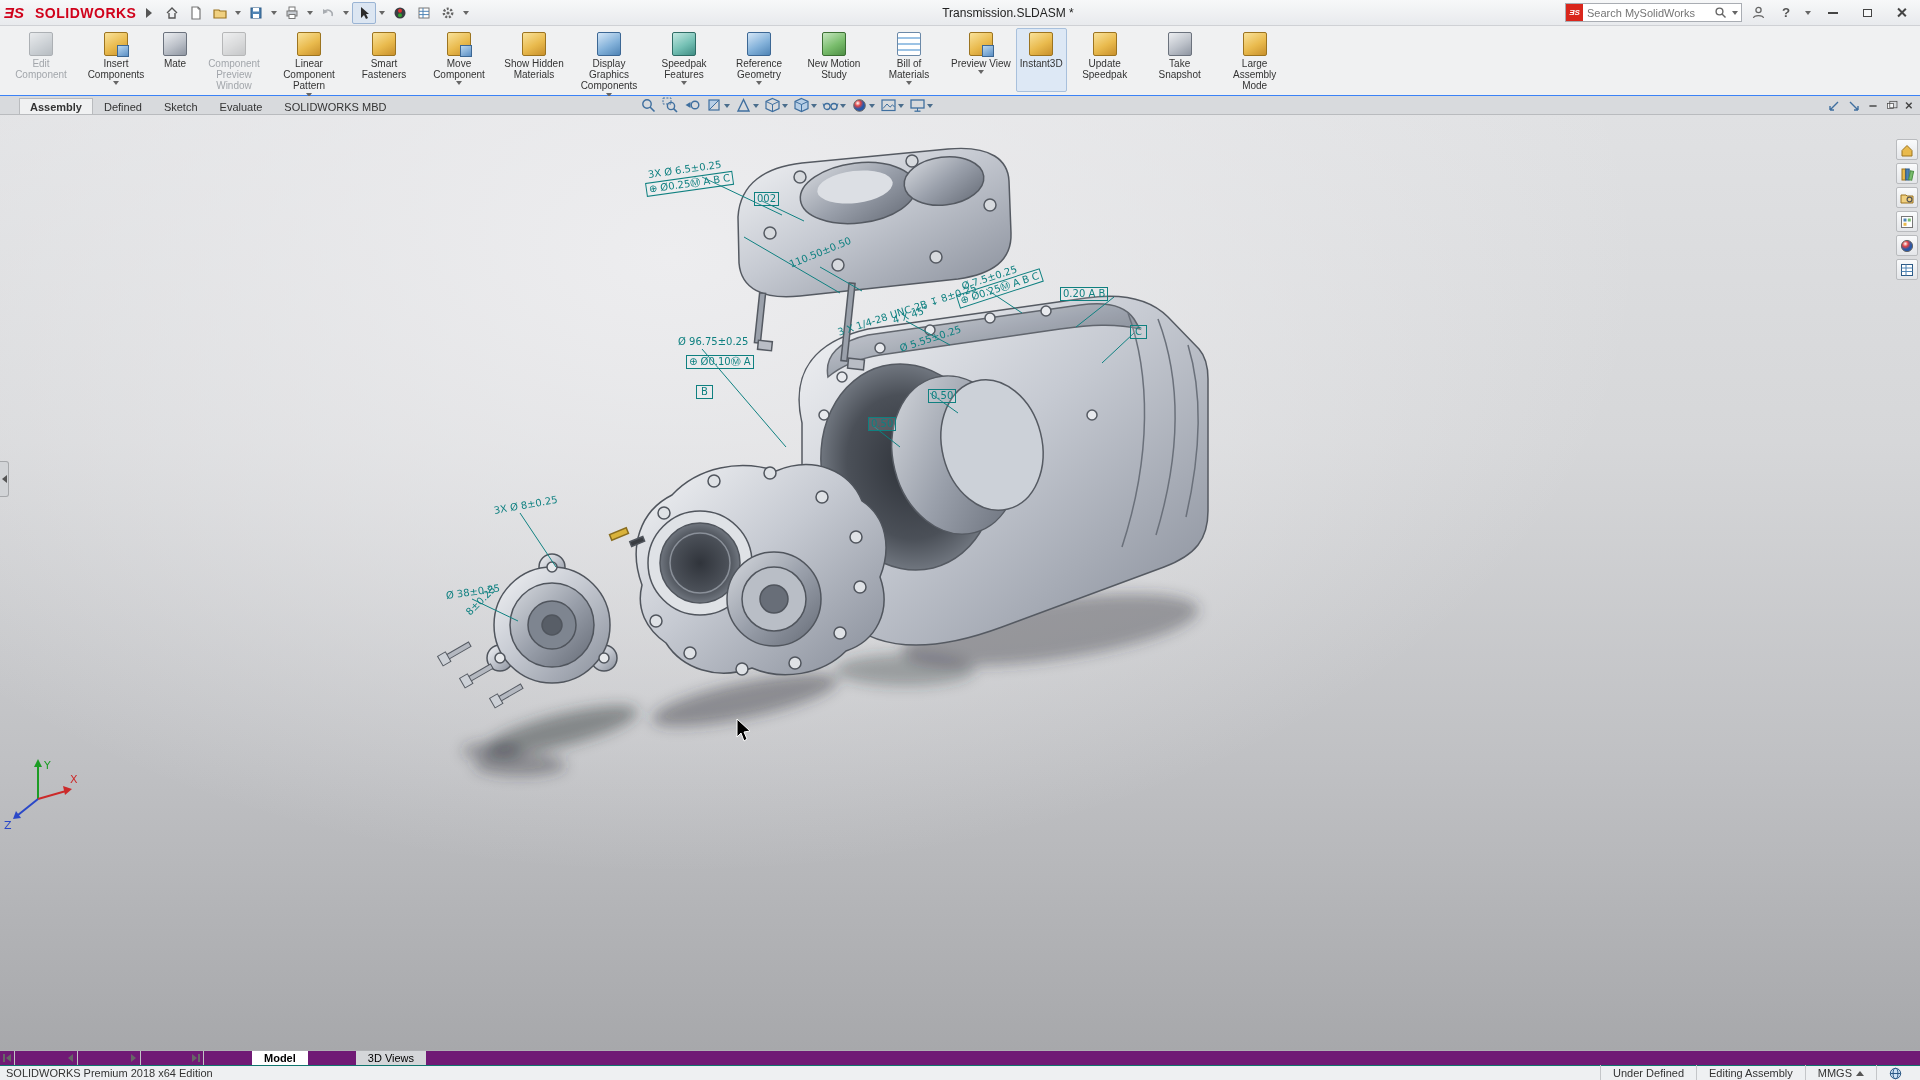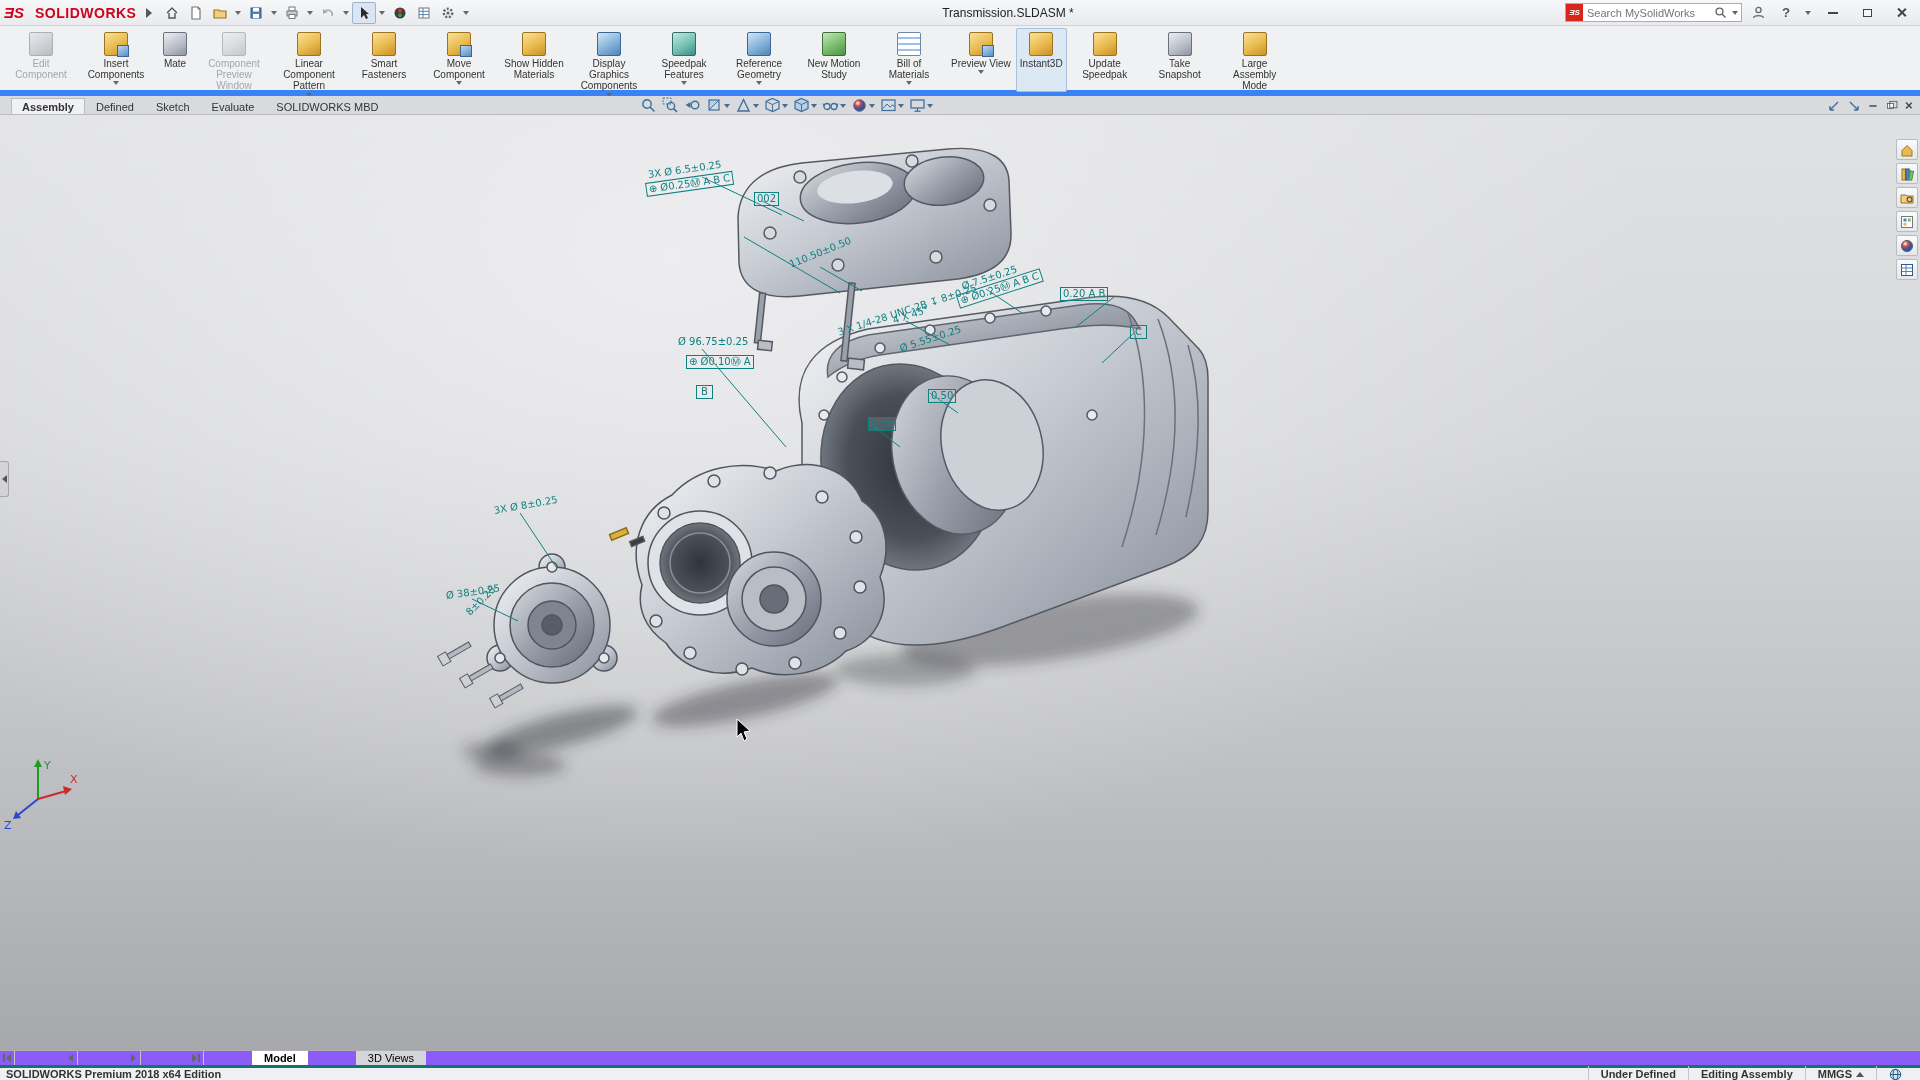--- a/index.html
+++ b/index.html
@@ -29,21 +29,21 @@
     font-family:"Liberation Sans",sans-serif;color:#444;}
   .winbtn{width:30px;height:22px;display:flex;align-items:center;justify-content:center;border:none;background:none;}
   .mini-bar{width:10px;height:2px;background:#444;}
   .restore-sq{width:9px;height:8px;border:1.5px solid #444;position:relative;background:#f7f8f9;}
   .restore-sq:before{content:"";position:absolute;left:2px;top:-4px;width:9px;height:8px;border:1.5px solid #444;z-index:-1;}
   .close-x{position:relative;width:11px;height:11px;}
   .close-x:before,.close-x:after{content:"";position:absolute;left:5px;top:0;width:1.6px;height:11px;background:#444;}
   .close-x:before{transform:rotate(45deg);}  .close-x:after{transform:rotate(-45deg);}
 
   
-  .ribbon{height:70px;display:flex;align-items:flex-start;background:#f0f1f2;border-bottom:6px solid #3b82f6;
+  .ribbon{height:70px;display:flex;align-items:flex-start;background:#f0f1f2;border-bottom:1px solid #3b82f6;
     padding:2px 2px 0 4px;gap:1px;}
   .rbtn{display:flex;flex-direction:column;align-items:center;min-width:42px;max-width:74px;height:64px;
     padding:3px 3px 0;font-size:10px;line-height:1.12;text-align:center;color:#333;border:1px solid transparent;
     border-radius:2px;background:none;font-family:"Liberation Sans",sans-serif;}
   .rbtn.disabled{color:#a2a6ab;}
   .rbtn.active{background:#dde8f5;border-color:#a8c0dc;}
   .rlbl{margin-top:2px;}
   .rcaret{margin-top:1px;width:0;height:0;border-left:3px solid transparent;border-right:3px solid transparent;
     border-top:4px solid #666;flex:none;}
   .ric{width:24px;height:24px;border-radius:2px;position:relative;flex:none;border:1px solid transparent;}
@@ -52,21 +52,21 @@
   .ric.green{background:linear-gradient(150deg,#c6e6bf 0%,#79bd6c 55%,#4e8f45 100%);border-color:#3c7034;}
   .ric.gray{background:linear-gradient(150deg,#eceef1 0%,#bcc1c9 55%,#8e95a1 100%);border-color:#6b727d;}
   .ric.teal{background:linear-gradient(150deg,#c4e8e2 0%,#74c0b4 55%,#3f8d84 100%);border-color:#2f6d66;}
   .ric.paper{background:repeating-linear-gradient(#ffffff 0 4px,#9cc3e5 4px 6px);border-color:#6b89a8;}
   .ric.duo:after{content:"";position:absolute;right:-2px;bottom:-2px;width:10px;height:10px;
     background:linear-gradient(150deg,#b9d7f0,#5b8fc4);border:1px solid #3c6794;}
   .ric.dis{opacity:.45;filter:grayscale(.8);}
 
   
   .tabrow{height:19px;background:#d8dadd;border-bottom:1px solid #b9bbbe;display:flex;align-items:flex-end;
-    padding-left:11px;position:relative;}
+    padding-left:19px;position:relative;}
   .ctab{padding:2px 10px 1px;font-size:11px;color:#333;border:1px solid transparent;border-bottom:none;background:none;}
   .ctab.active{background:#f0f1f2;border-color:#b9bbbe;font-weight:bold;}
   .hud{position:absolute;left:638px;top:0;height:19px;display:flex;align-items:center;gap:1px;}
   .hbtn{height:18px;display:flex;align-items:center;border:none;background:none;padding:0 2px;}
   .hcaret{width:0;height:0;border-left:3px solid transparent;border-right:3px solid transparent;
     border-top:4px solid #4a6d8c;margin-left:1px;}
   .docwin{position:absolute;right:6px;top:0;height:19px;display:flex;align-items:center;gap:8px;}
   .docwin .sm{transform:scale(.72);}
 
   
@@ -79,31 +79,31 @@
   .dimframe{border:1px solid #0f8080;padding:0 2px;background:rgba(255,255,255,.12);}
   .datum{border:1px solid #0f8080;padding:0 4px;background:rgba(255,255,255,.12);}
   .fm-collapse{position:absolute;left:0;top:346px;width:9px;height:36px;background:#d2d4d7;
     border:1px solid #a6a8ab;border-left:none;border-radius:0 3px 3px 0;display:flex;align-items:center;justify-content:center;}
   .tri-l{width:0;height:0;border-top:4px solid transparent;border-bottom:4px solid transparent;border-right:5px solid #555;}
   .taskpane{position:absolute;right:2px;top:24px;display:flex;flex-direction:column;gap:3px;}
   .tpbtn{width:22px;height:21px;display:flex;align-items:center;justify-content:center;border:1px solid #b9bbbe;
     background:linear-gradient(#fafbfc,#e4e6e9);border-radius:2px;padding:0;}
 
   
-  .bottombar{height:15px;background:#8b5cf6;border-top:1px solid #aeb0b3;display:flex;align-items:stretch;font-size:11px;gap:48px;}
+  .bottombar{height:15px;background:#701a75;border-top:1px solid #aeb0b3;display:flex;align-items:stretch;font-size:11px;gap:48px;}
   .bnav{width:15px;display:flex;align-items:center;justify-content:center;border:none;background:none;padding:0;border-right:1px solid #c2c4c7;}
   .tri-r{width:0;height:0;border-top:4px solid transparent;border-bottom:4px solid transparent;border-left:5px solid #666;}
   .tri-l2{width:0;height:0;border-top:4px solid transparent;border-bottom:4px solid transparent;border-right:5px solid #666;}
   .bar-edge{width:2px;height:8px;background:#666;margin-right:1px;}
   .btab{padding:0 12px;display:flex;align-items:center;background:#d4d6d9;border-right:1px solid #b5b7ba;border:none;font-size:11px;}
   .btab.active{background:#ffffff;font-weight:bold;}
 
   
-  .statusbar{height:15px;background:#eef0f2;border-top:3px solid #0f766e;display:flex;align-items:center;
-    font-size:11px;color:#333;padding:0 6px;font-weight:bold;}
+  .statusbar{height:15px;background:#eef0f2;border-top:1px solid #0f766e;display:flex;align-items:center;
+    font-size:11px;color:#333;padding:0 6px;}
   .status-left{margin-right:auto;}
   .scell{border-left:1px solid #c4c6c9;padding:8px 12px;display:flex;align-items:center;gap:4px;height:100%;}
   .upcaret{width:0;height:0;border-left:4px solid transparent;border-right:4px solid transparent;
     border-bottom:5px solid #555;}
 </style>
 </head>
 <body>
 
 <div class="titlebar">
   <div class="logo">

